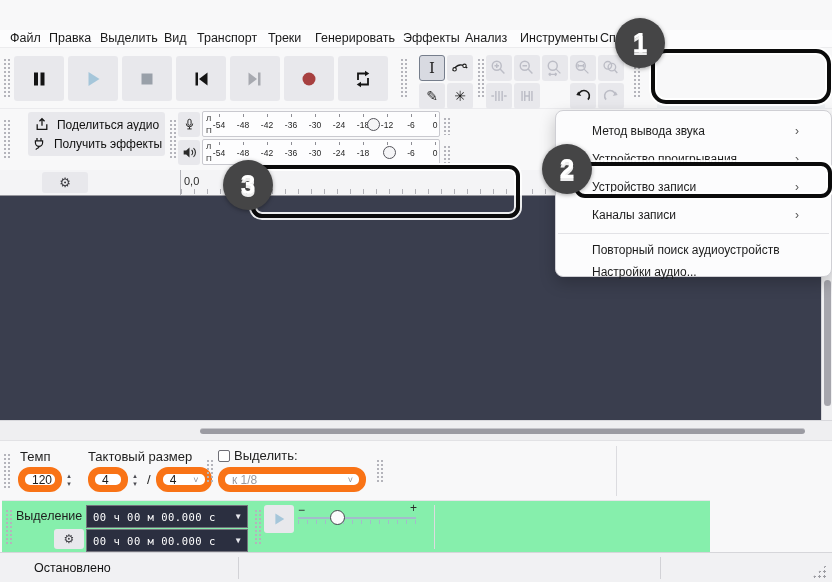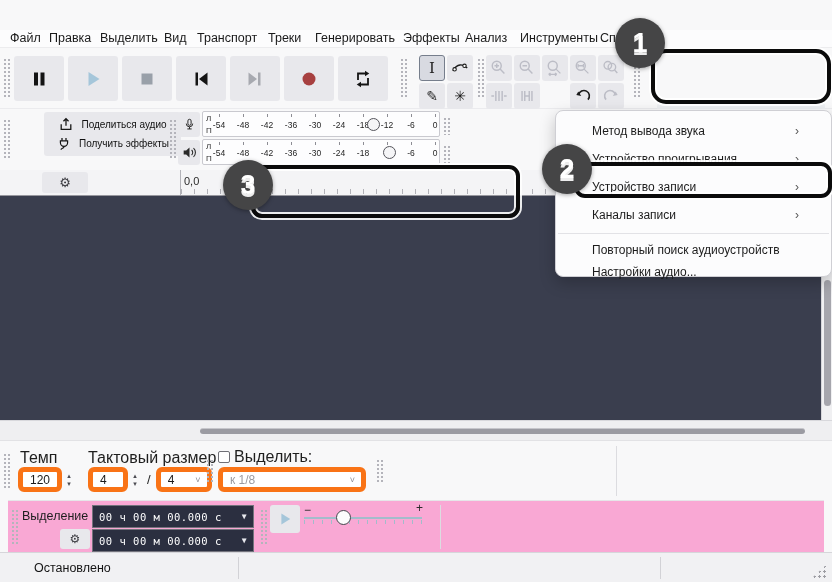--- a/index.html
+++ b/index.html
@@ -28,21 +28,21 @@
   .tbtn { width:26px; height:26px; }
   .glyphtool { font-size:14px; color:#1c1c1c; }
   .audio-setup { left:657px; top:53px; width:168px; height:47px; background:#edeff2; border-radius:5px;
                  display:flex; flex-direction:column; align-items:center; justify-content:center; gap:2px; }
   .audio-setup .lbl { font-size:12.5px; color:#111; }
   .audio-setup .toprow { display:flex; align-items:center; gap:6px; }
   .dd-small { font-size:9px; color:#333; }
 
   
   .meterrow { left:0; top:109px; width:832px; height:61px; background:#f8f8f9; }
-  .bigbtn { font-size:10px; color:#101010; gap:7px; padding:0 0;margin-left:16px; }
+  .bigbtn { font-size:12px; color:#101010; gap:7px; padding:0 0; }
   .meter { background:#fdfdfe; border:1px solid #c9c9cf; border-radius:2px; }
   .meter .ch { position:absolute; left:3px; font-size:8px; color:#2e2e2e; }
   .meter .ticks { position:absolute; top:2px; left:16px; width:217px; height:3px;
                   background-image:repeating-linear-gradient(90deg,#8d8d94 0 1px, transparent 1px 24px); }
   .meter .num { position:absolute; top:8px; transform:translateX(-50%); font-size:8.5px; color:#1e1e1e; white-space:nowrap; }
   .knob { position:absolute; width:13px; height:13px; top:6px; border-radius:50%; background:#f5f5f7; border:1.5px solid #55555c; }
 
   
   .ruler { left:0; top:170px; width:832px; height:26px; background:#f4f4f6; border-bottom:1px solid #97979e; }
   .ruler-ticks { position:absolute; left:181px; bottom:1px; width:650px; height:5px;
@@ -51,28 +51,28 @@
 
   
   .trackarea { left:0; top:196px; width:821px; height:224px; background:#3a3e4e; }
   .vscroll { left:821px; top:196px; width:11px; height:224px; background:#f0f0f2; border-left:1px solid #d6d6da; }
   .vthumb { left:2px; top:84px; width:7px; height:126px; background:#a6a6ad; border-radius:4px; position:absolute; }
   .hscroll { left:0; top:420px; width:832px; height:20px; background:#efeff1; border-top:1px solid #d8d8dc; }
   .hthumb { position:absolute; left:200px; top:7px; width:605px; height:6px; background:#9b9ba2; border-radius:3px; border-top:1px solid #c6c6cb; }
 
   
   .timerow { left:0; top:440px; width:832px; height:60px; background:#f8f8f9; border-top:1px solid #e2e2e5; }
-  .small-label { font-size:16px; color:#1e1e1e; white-space:nowrap; }
-  .inputbox { background:#fff; border:5px solid #f97316; border-radius:6px; display:flex; align-items:center; font-size:12px; color:#1a1a1a; padding-left:7px; }
+  .small-label { font-size:13px; color:#1e1e1e; white-space:nowrap; }
+  .inputbox { background:#fff; border:7px solid #f97316; border-radius:12px; display:flex; align-items:center; font-size:12px; color:#1a1a1a; padding-left:7px; }
   .spincol { display:flex; flex-direction:column; justify-content:center; gap:1px; width:14px; align-items:center; }
   .spincol span { font-size:7px; line-height:7px; color:#4b4b52; }
   .selchev { margin-left:auto; margin-right:6px; font-size:9px; color:#8a8a92; }
   .checkbox { width:12px; height:12px; border:1px solid #6f6f76; background:#fff; border-radius:2px; }
 
-  .selrow { left:8px; top:500px; width:816px; height:52px; background:#f9a8d4; border-top:1px solid #e6e6e9; }
+  .selrow { left:2px; top:500px; width:708px; height:52px; background:#86efac; border-top:1px solid #e6e6e9; }
   .timefield { background:#2b2f40; border:1px solid #73737c; display:flex; align-items:center; padding:0 6px;
                font-family:"DejaVu Sans Mono", monospace; font-size:10.5px; color:#fff; letter-spacing:.5px; white-space:nowrap; }
   .timefield .fld-arrow { margin-left:auto; font-size:8px; color:#e8e9ee; }
   .slider-line { position:absolute; left:296px; top:516px; width:118px; height:2px; background:#a3bccb; }
   .slider-ticks { position:absolute; left:296px; top:519px; width:118px; height:4px;
                   background-image:repeating-linear-gradient(90deg,#a3bccb 0 1px, transparent 1px 9px); }
   .slider-handle { position:absolute; left:328px; top:509px; width:15px; height:15px; border-radius:50%; background:#fcfcfd; border:1.5px solid #45454c; }
   .pm { position:absolute; font-size:12px; color:#2b2b2b; }
 
   

